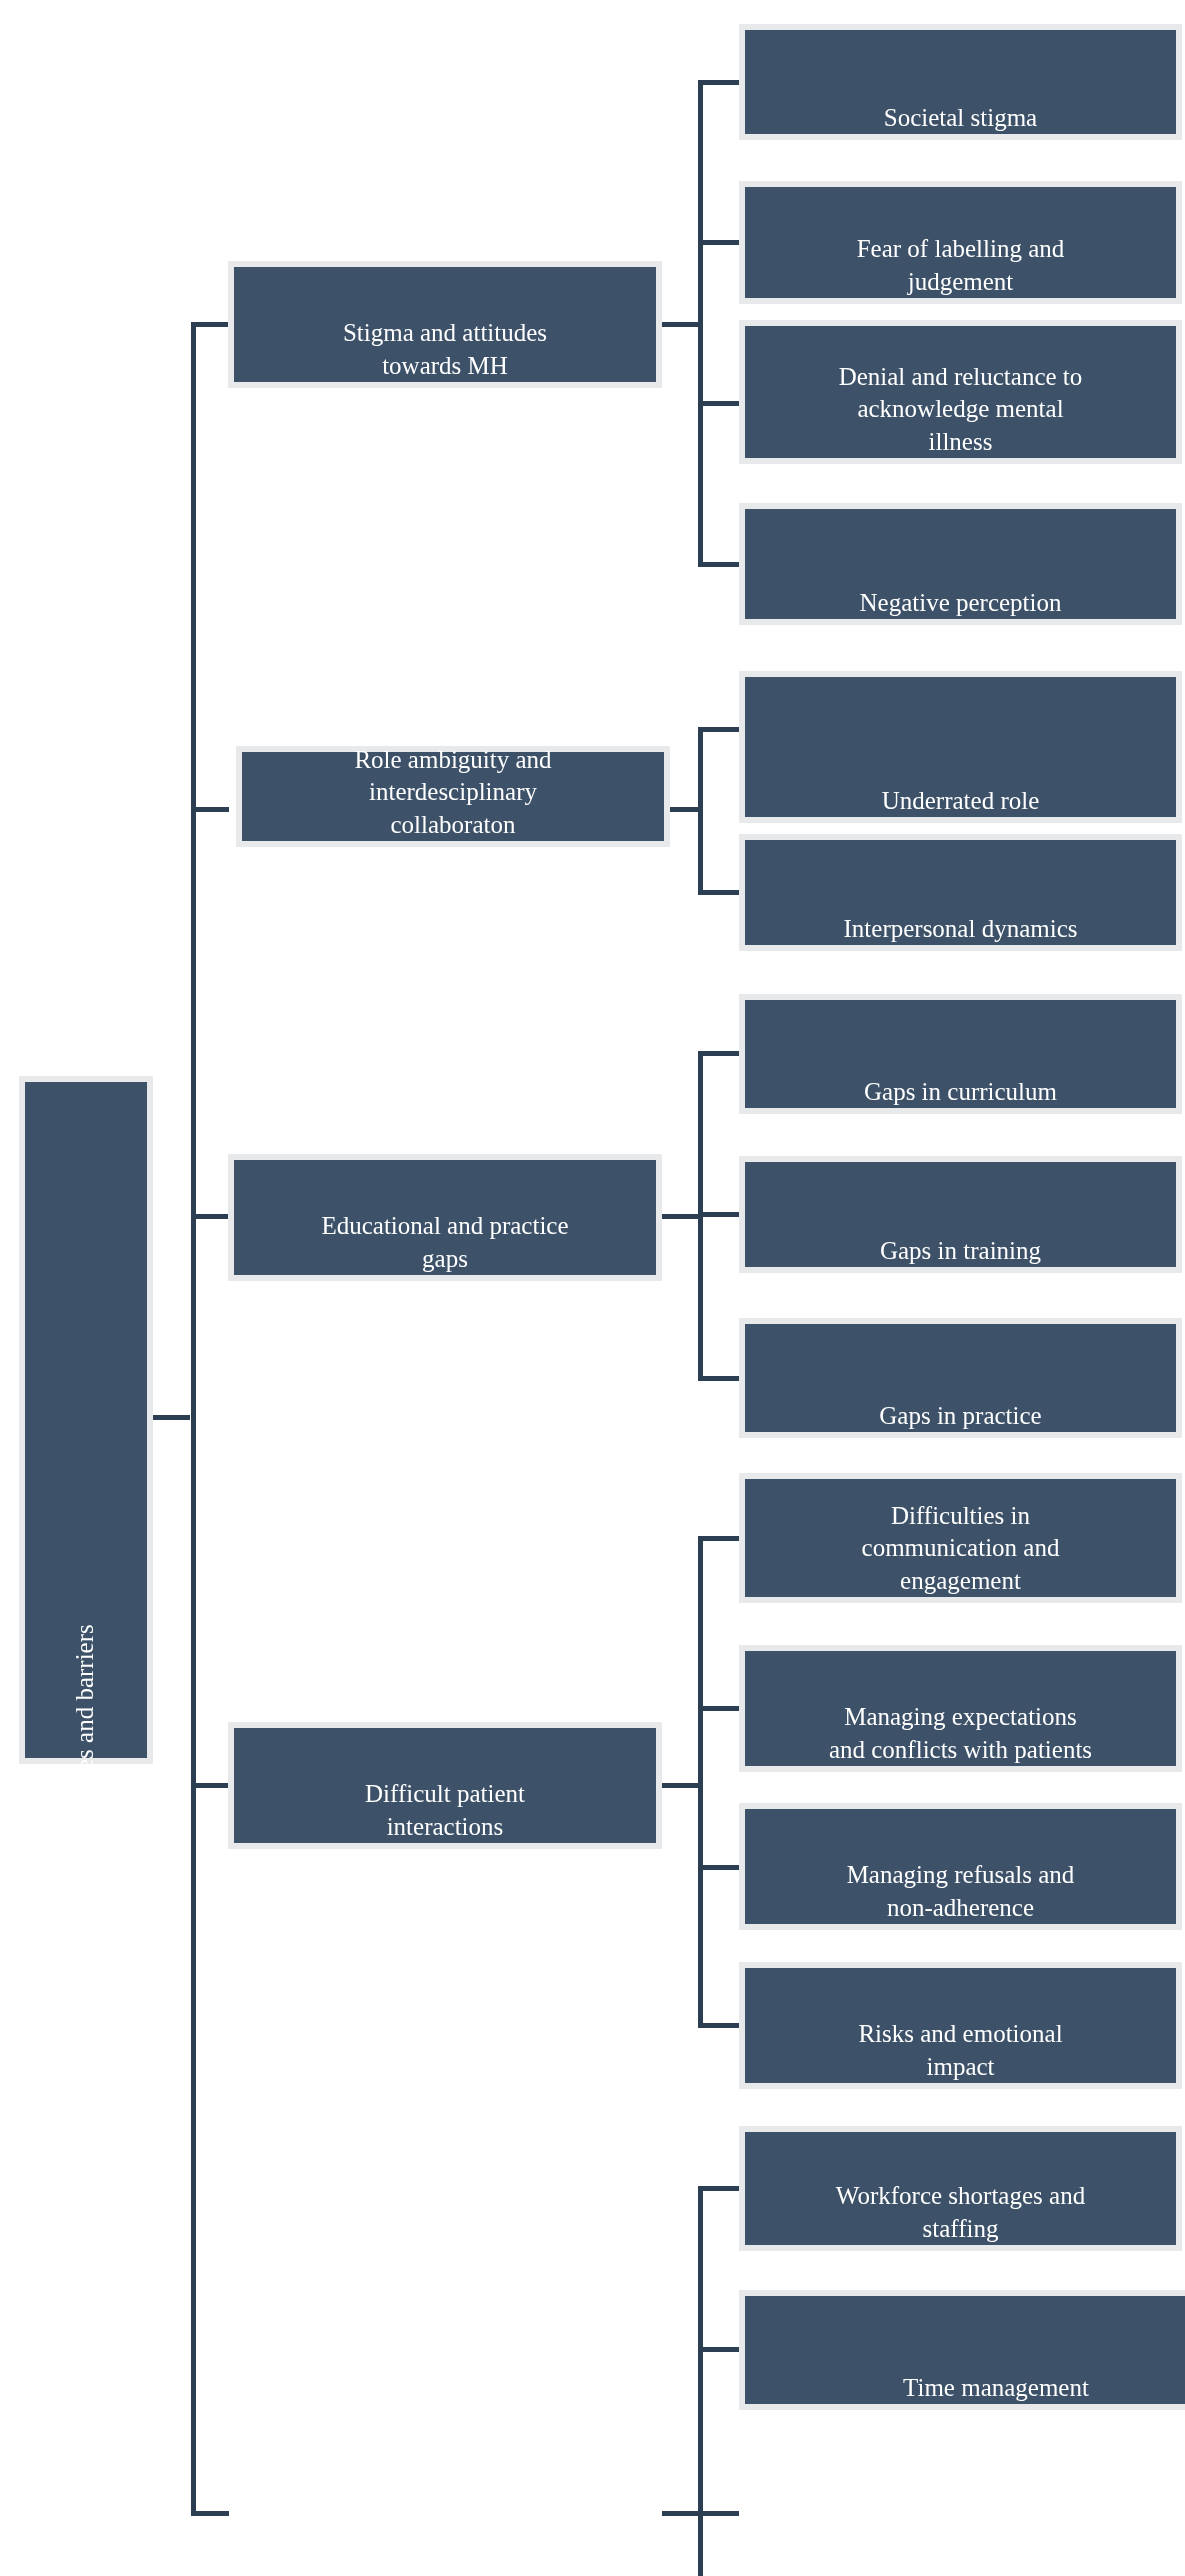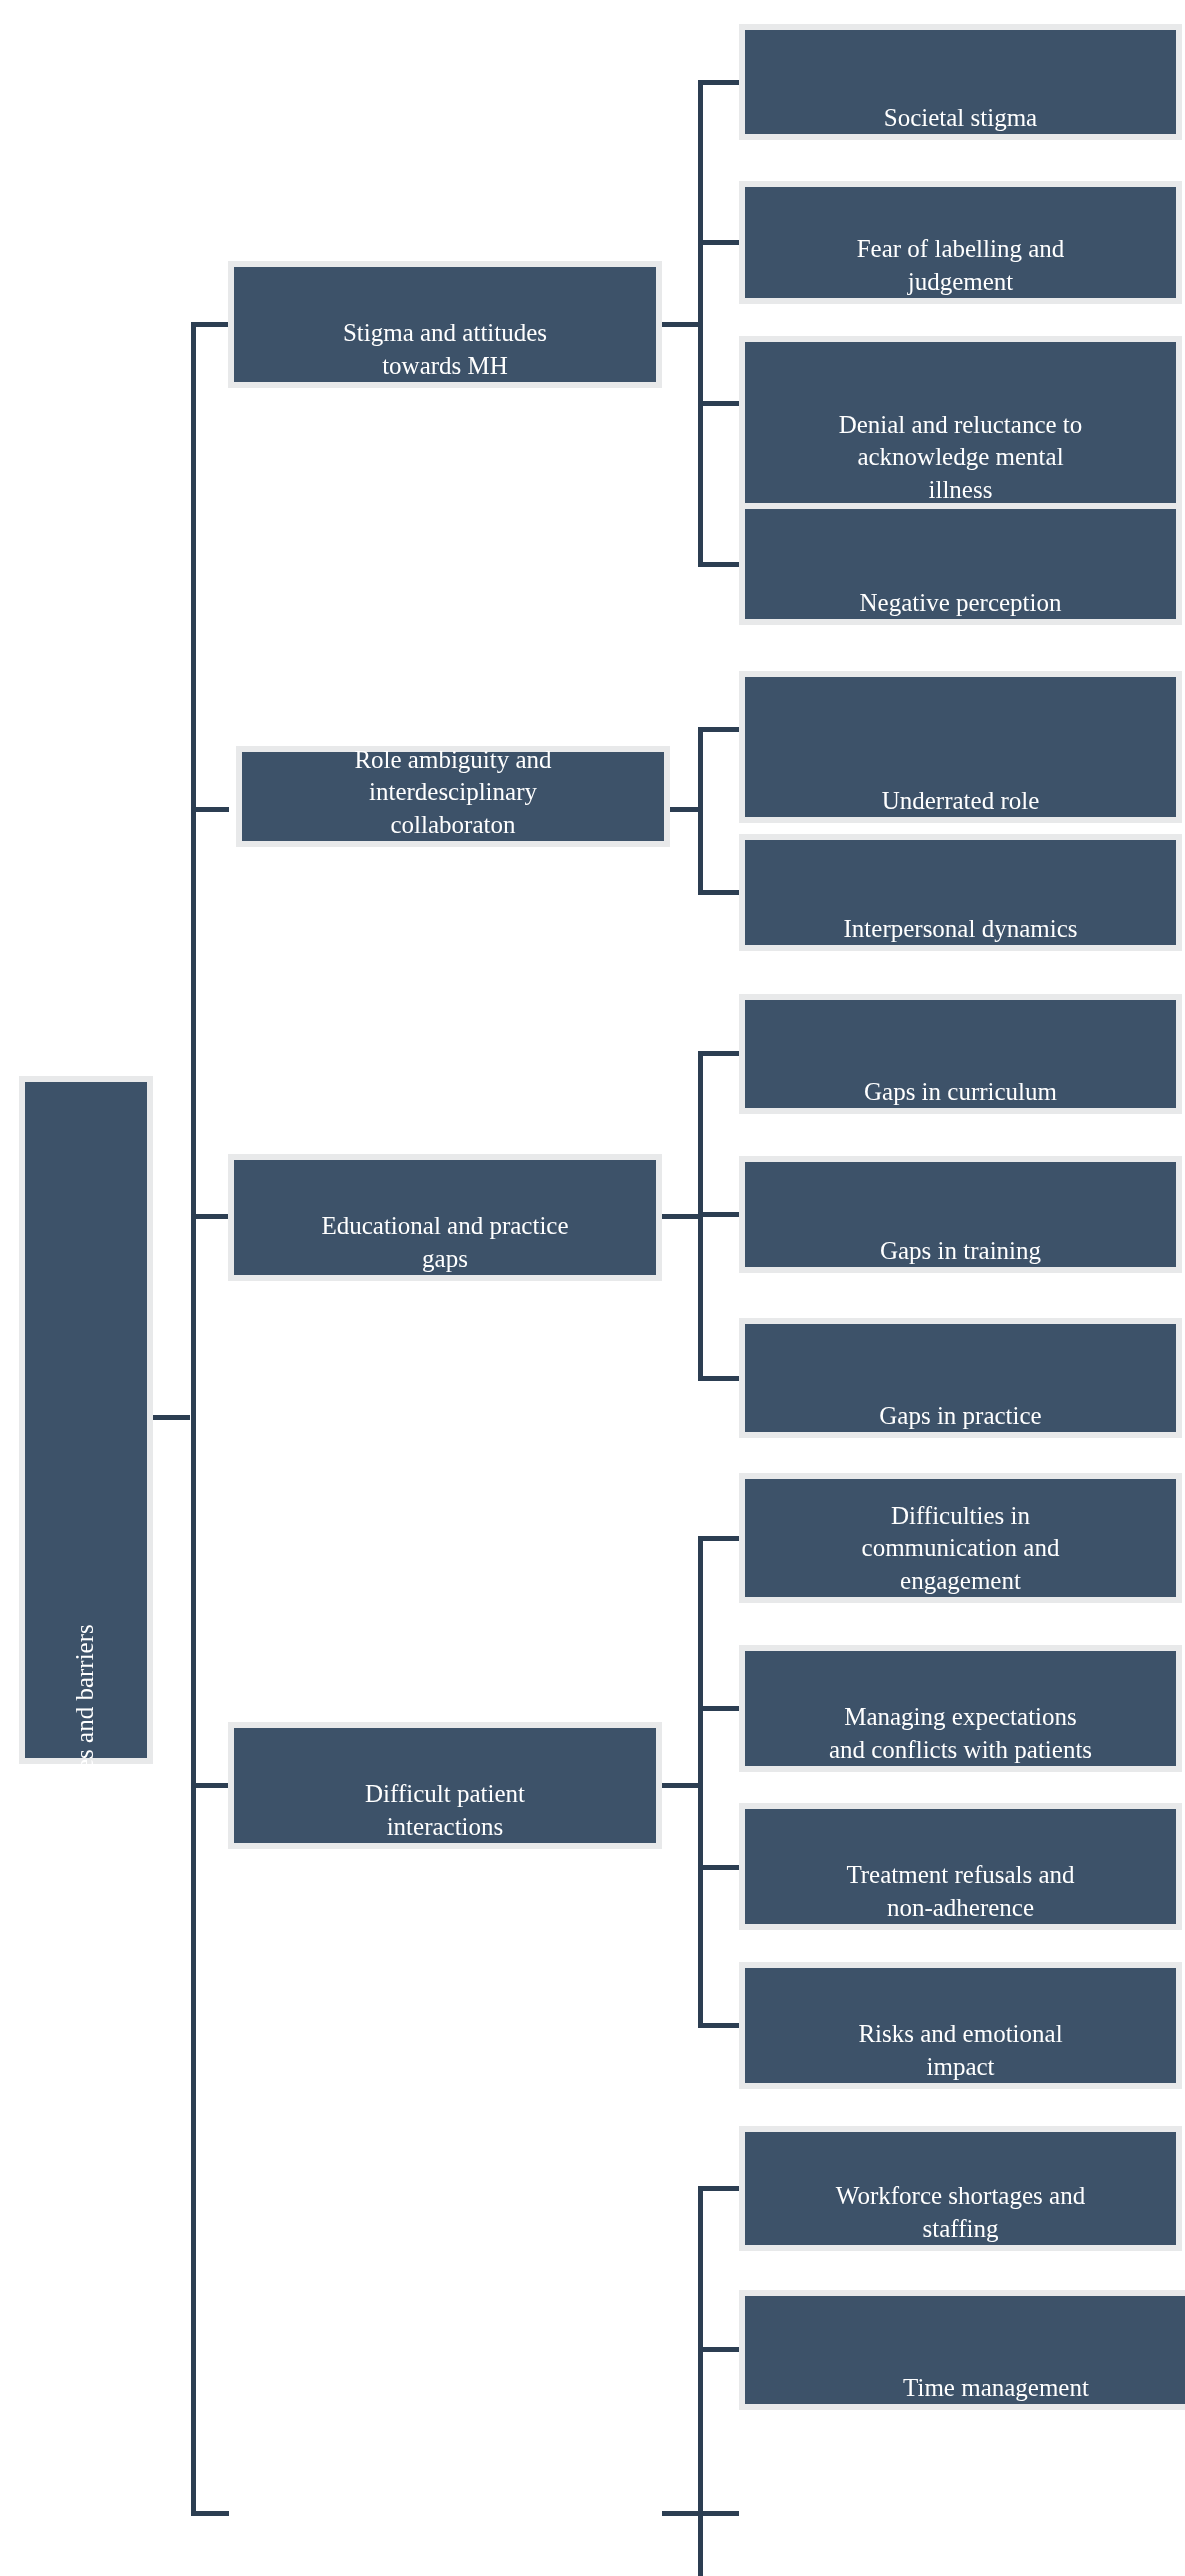--- a/index.html
+++ b/index.html
@@ -114,21 +114,21 @@
 interactions</span>
   </div>
 
   <div class="node" style="left:739px; top:24px; width:443px; height:116px">
     <span class="label">Societal stigma</span>
   </div>
   <div class="node" style="left:739px; top:181px; width:443px; height:123px">
     <span class="label">Fear of labelling and
 judgement</span>
   </div>
-  <div class="node" style="left:739px; top:336px; width:443px; height:176px">
+  <div class="node" style="left:739px; top:320px; width:443px; height:144px">
     <span class="label">Denial and reluctance to
 acknowledge mental
 illness</span>
   </div>
   <div class="node" style="left:739px; top:503px; width:443px; height:122px">
     <span class="label">Negative perception</span>
   </div>
 
   <div class="node" style="left:739px; top:671px; width:443px; height:152px">
     <span class="label">Underrated role</span>
@@ -150,21 +150,21 @@
   <div class="node" style="left:739px; top:1473px; width:443px; height:130px">
     <span class="label">Difficulties in
 communication and
 engagement</span>
   </div>
   <div class="node" style="left:739px; top:1645px; width:443px; height:127px">
     <span class="label">Managing expectations
 and conflicts with patients</span>
   </div>
   <div class="node" style="left:739px; top:1803px; width:443px; height:127px">
-    <span class="label">Treatment refusals and
+    <span class="label">Managing refusals and
 non-adherence</span>
   </div>
   <div class="node" style="left:739px; top:1962px; width:443px; height:127px">
     <span class="label">Risks and emotional
 impact</span>
   </div>
 
   <div class="node" style="left:739px; top:2126px; width:443px; height:125px">
     <span class="label">Workforce shortages and
 staffing</span>

